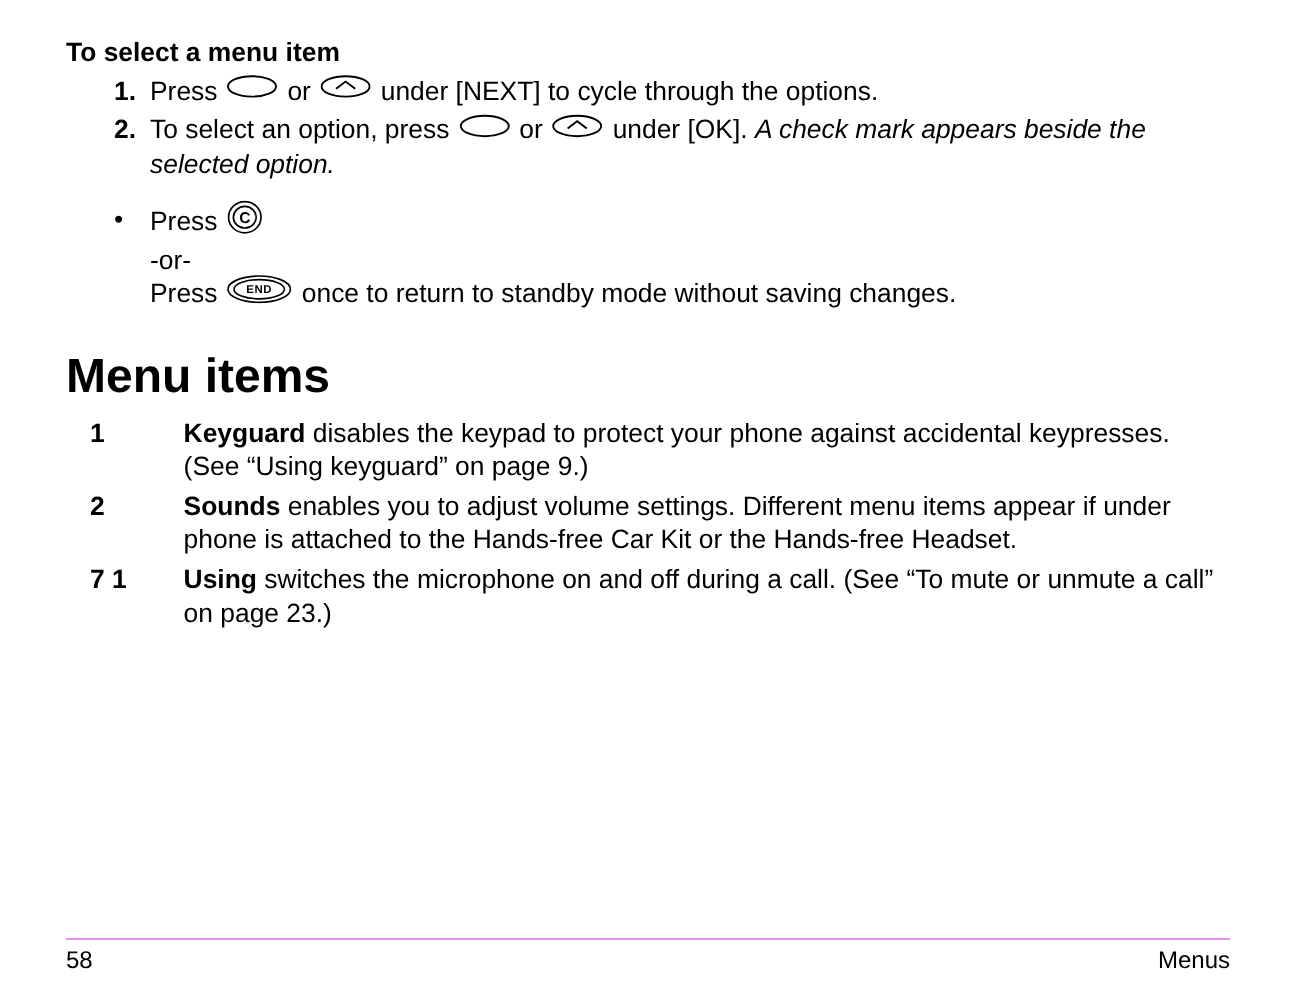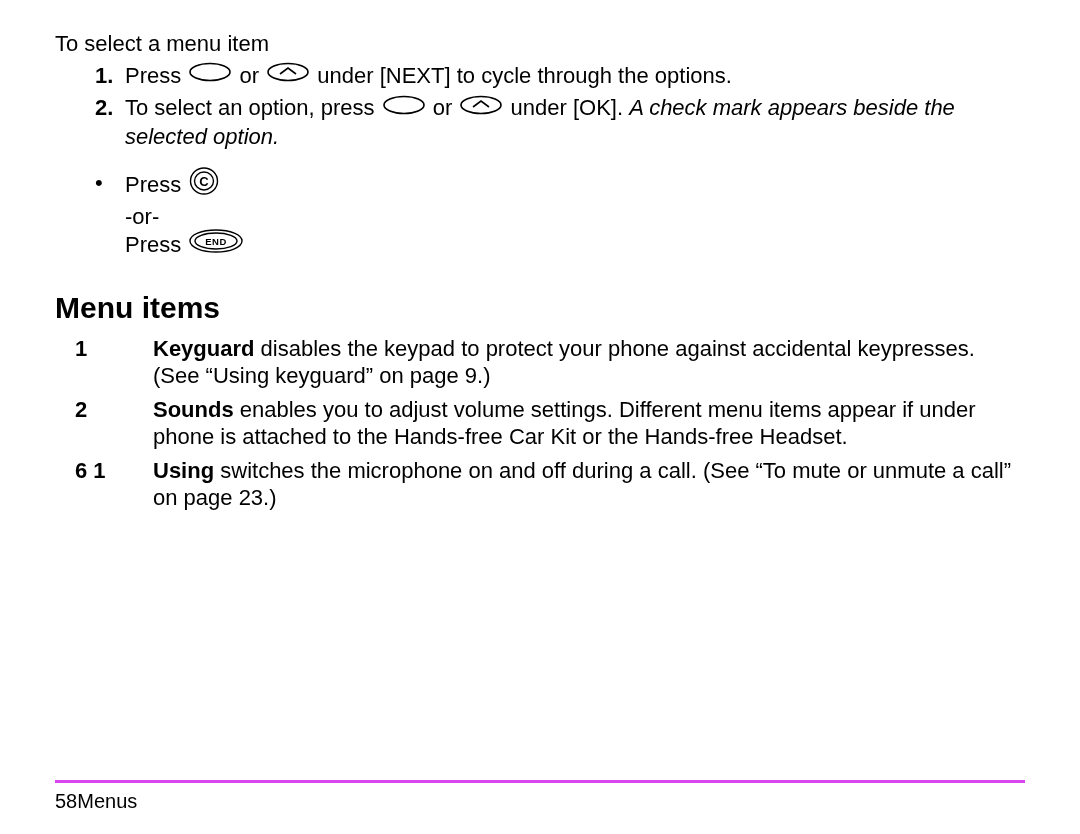--- a/index.html
+++ b/index.html
@@ -8,26 +8,26 @@
     color: #000;
     margin: 0;
     padding: 30px 55px 20px 55px;
     line-height: 1.25;
     width: 1080px;
     height: 834px;
     box-sizing: border-box;
     position: relative;
   }
   .heading-bold {
-    font-weight: normal;
+    font-weight: bold;
     margin-bottom: 4px;
     margin-top: 0;
   }
   .heading-large {
-    font-size: 30px;
+    font-size: 40px;
     font-weight: bold;
     margin-top: 28px;
     margin-bottom: 8px;
   }
   .num-list {
     margin: 0 0 18px 0;
     padding-left: 40px;
   }
   .num-list .row {
     display: flex;
@@ -81,24 +81,24 @@
     vertical-align: middle;
     margin: 0 2px;
     position: relative;
     top: -2px;
   }
   .footer {
     position: absolute;
     bottom: 20px;
     left: 55px;
     right: 55px;
-    border-top: 3px solid #d946ef;
+    border-top: 1px solid #d946ef;
     padding-top: 6px;
     display: flex;
-    justify-content: flex-start;
+    justify-content: space-between;
     font-size: 20px;
   }
 </style>
 </head>
 <body>
 
 <div>
   <div class="heading-bold">To select a menu item</div>
   <div class="num-list">
     <div class="row">
@@ -160,20 +160,21 @@
         <span>-or-</span>
         <br>
         <span>Press </span>
         <span class="icon">
           <svg width="54" height="24" viewBox="0 0 54 24">
             <ellipse cx="27" cy="12" rx="26" ry="11" fill="none" stroke="#000" stroke-width="1.4"></ellipse>
             <ellipse cx="27" cy="12" rx="21" ry="8" fill="none" stroke="#000" stroke-width="1.4"></ellipse>
             <text x="27" y="15.5" font-size="9.5" font-family="Arial" font-weight="bold" text-anchor="middle" letter-spacing="0.5">END</text>
           </svg>
         </span>
+        <span> once to return to standby mode without saving changes.</span>
       </div>
     </div>
   </div>
 </div>
 
 <div>
   <div class="heading-large">Menu items</div>
   <div class="menu-list">
 
     <div class="row">
@@ -184,21 +185,21 @@
     </div>
 
     <div class="row">
       <div class="code">2</div>
       <div class="content">
         <span class="bold">Sounds</span><span> enables you to adjust volume settings. Different menu items appear if under phone is attached to the Hands-free Car Kit or the Hands-free Headset.</span>
       </div>
     </div>
 
     <div class="row">
-      <div class="code">6 1</div>
+      <div class="code">7 1</div>
       <div class="content">
         <span class="bold">Using</span><span> switches the microphone on and off during a call. (See “To mute or unmute a call” on page 23.)</span>
       </div>
     </div>
 
   </div>
 </div>
 
 <div class="footer">
   <span>58</span>

